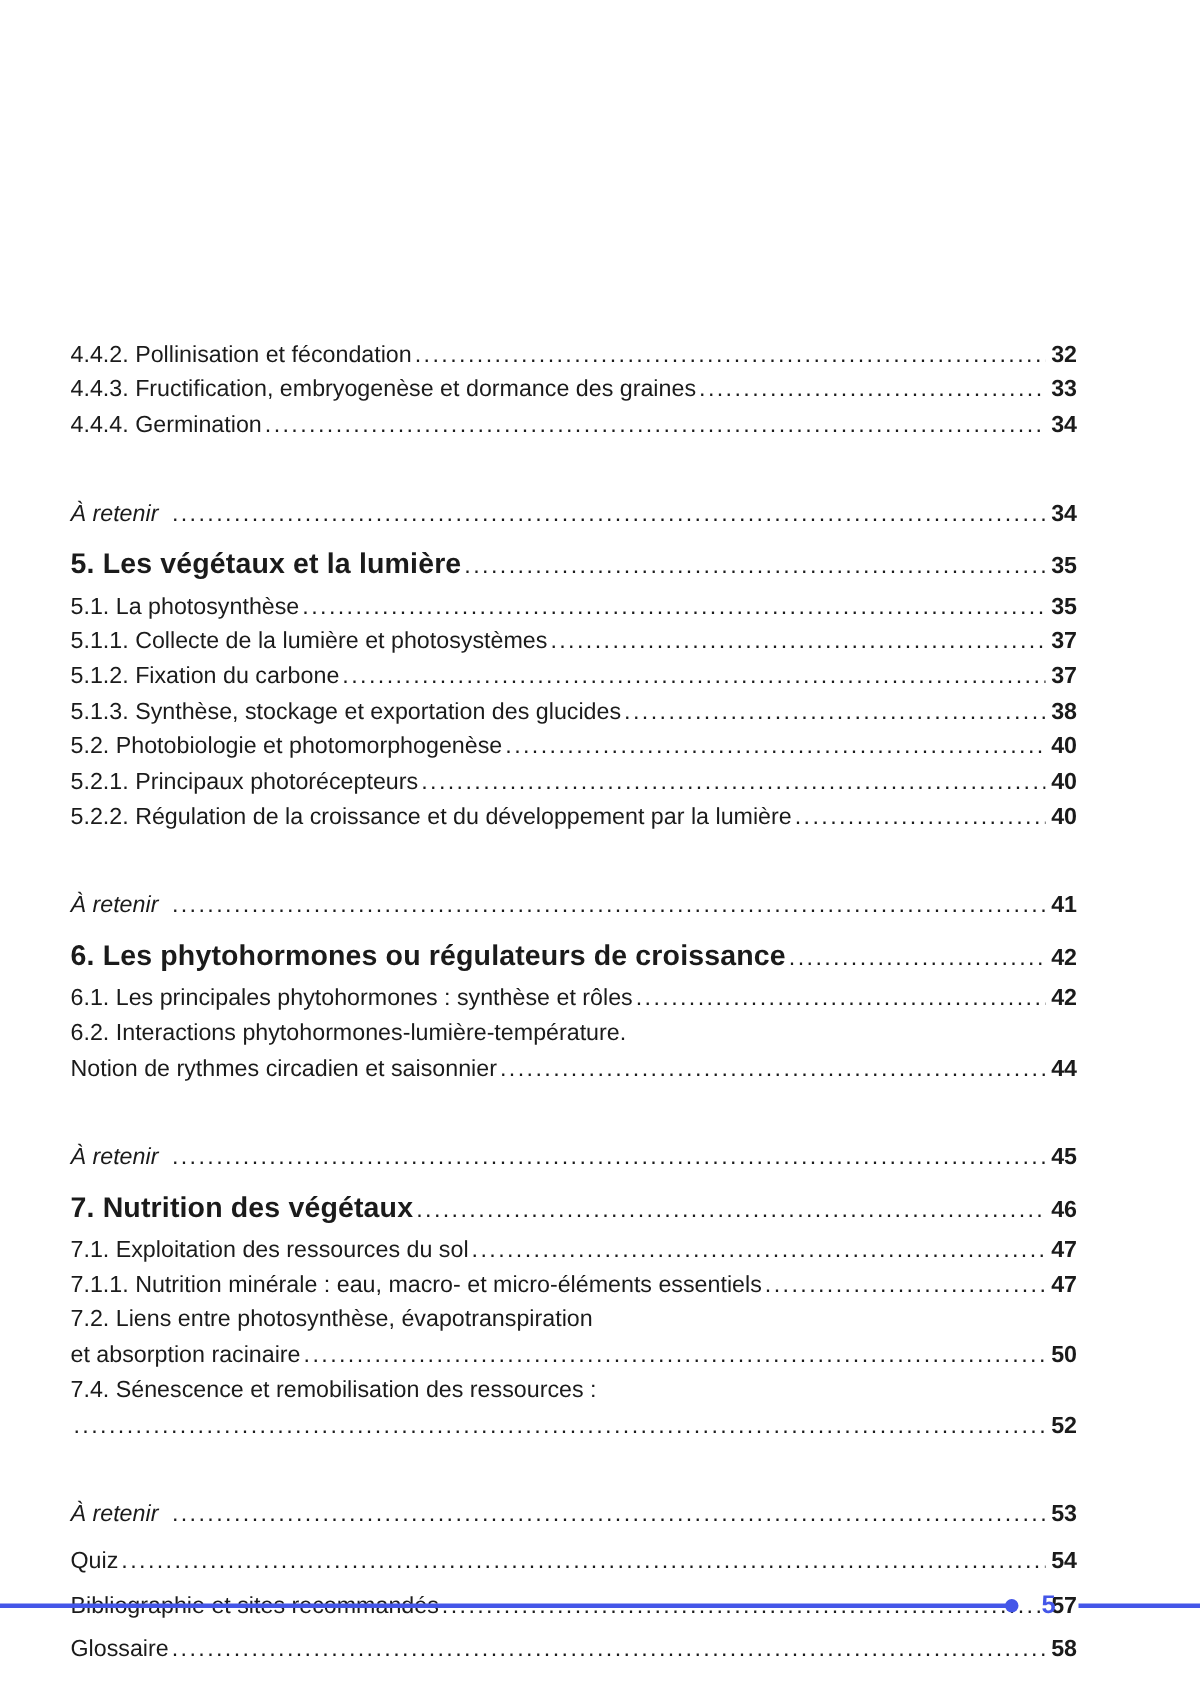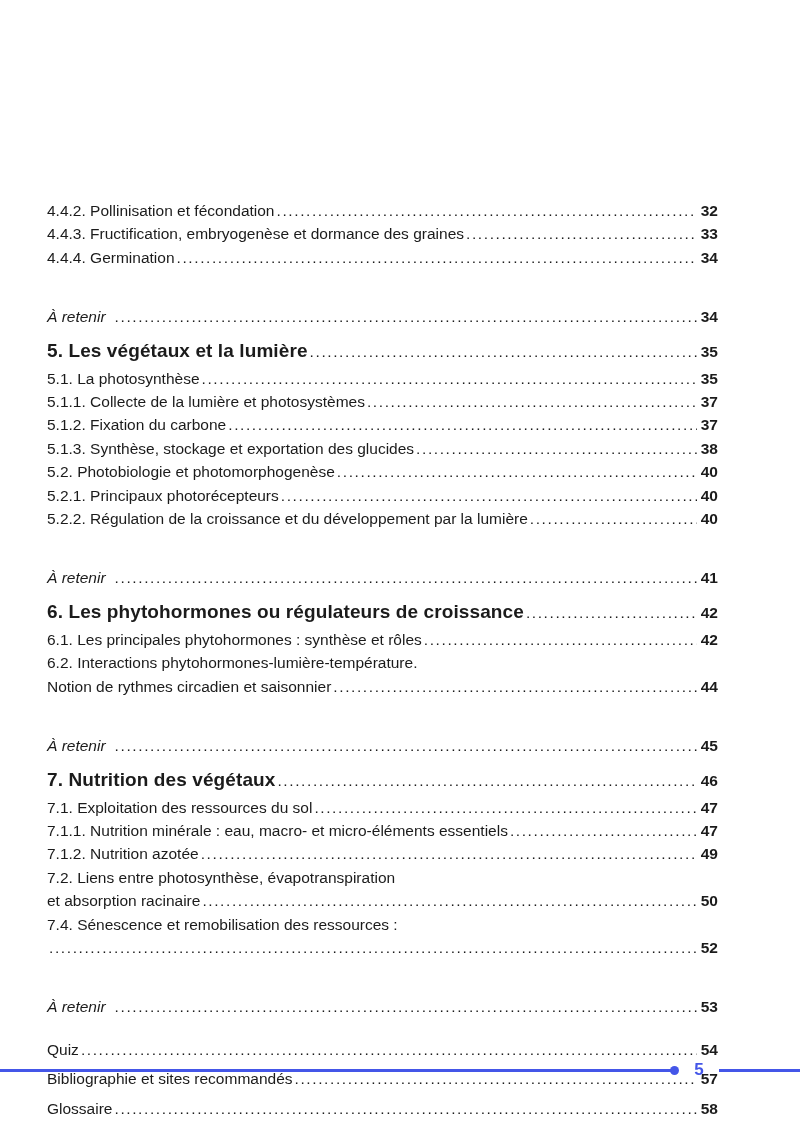--- a/index.html
+++ b/index.html
@@ -10,21 +10,21 @@
   body {
     position: relative;
     width: 800px;
     height: 1129px;
     overflow: hidden;
     font-family: "Liberation Sans", sans-serif;
     color: #1b1b1b;
   }
   .toc {
     position: absolute;
-    top: 199px;
+    top: 225px;
     left: 47px;
     width: 671px;
   }
   .row {
     display: flex;
     align-items: baseline;
     font-size: 15.5px;
     line-height: 23.4px;
     white-space: nowrap;
   }
@@ -37,21 +37,21 @@
     font-weight: 700;
     letter-spacing: 0.1px;
   }
   .row.italic .label {
     font-style: italic;
     margin-top: 36px;
   }
   .row.italic .leader {
     margin-left: 9px;
   }
-  .row.gap-small  { margin-top: 19px; }
+  .row.gap-small  { margin-top: 8px; }
   .row.gap-large  { margin-top: 6px; }
   .label {
     flex: 0 0 auto;
   }
   .leader {
     flex: 1 1 auto;
     overflow: hidden;
     margin-left: 2px;
     letter-spacing: 1.6px;
     font-size: 15.5px;
@@ -207,25 +207,20 @@
     <span class="label">7.1. Exploitation des ressources du sol</span>
     <span class="leader"></span>
     <span class="pagenum">47</span>
   </div>
     <div class="row">
     <span class="label">7.1.1. Nutrition minérale : eau, macro- et micro-éléments essentiels</span>
     <span class="leader"></span>
     <span class="pagenum">47</span>
   </div>
     <div class="row">
-    <span class="label">7.1.2. Nutrition azotée</span>
-    <span class="leader"></span>
-    <span class="pagenum">49</span>
-  </div>
-    <div class="row">
     <span class="label">7.2. Liens entre photosynthèse, évapotranspiration</span>
 
   </div>
     <div class="row">
     <span class="label">et absorption racinaire</span>
     <span class="leader"></span>
     <span class="pagenum">50</span>
   </div>
     <div class="row">
     <span class="label">7.4. Sénescence et remobilisation des ressources :</span>

